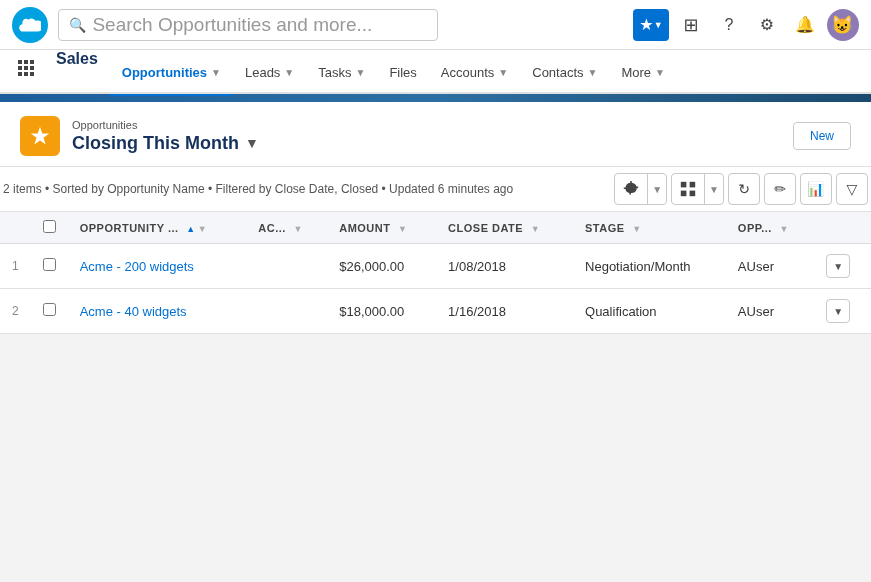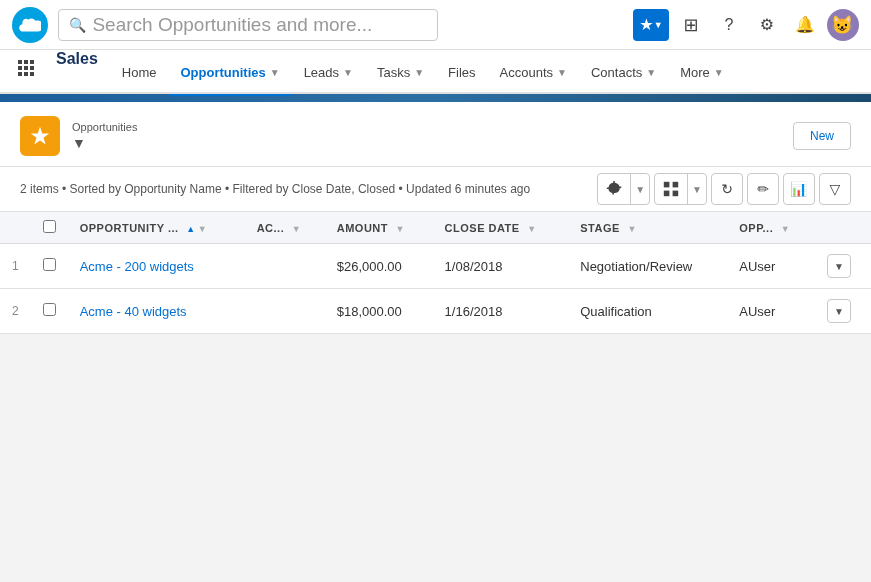--- a/index.html
+++ b/index.html
@@ -160,21 +160,21 @@
       padding: 6px 16px;
       font-size: 12px;
       color: #0070d2;
       cursor: pointer;
       font-weight: 500;
     }
 
     
     .list-toolbar {
       background: #fff;
-      padding: 6px 20px;
+      padding: 6px 3px;
       border-bottom: 1px solid #e0e0e0;
       display: flex;
       align-items: center;
       justify-content: space-between;
     }
     .list-info {
       font-size: 12px;
       color: #555;
     }
     .toolbar-actions {
@@ -304,23 +304,20 @@
       <rect x="0" y="6" width="4" height="4"></rect>
         <rect x="6" y="6" width="4" height="4"></rect>
         <rect x="12" y="6" width="4" height="4"></rect>
       <rect x="0" y="12" width="4" height="4"></rect>
         <rect x="6" y="12" width="4" height="4"></rect>
         <rect x="12" y="12" width="4" height="4"></rect>
     </svg>
   </div>
   <div class="app-name">Sales</div>
   <div class="nav-items">
-    <div class="nav-item">
-      <span>Home</span>
-    </div>
     <div class="nav-item active">
       <span>Opportunities</span>
       <span class="chevron">▼</span>
     </div>
     <div class="nav-item">
       <span>Leads</span>
       <span class="chevron">▼</span>
     </div>
     <div class="nav-item">
       <span>Tasks</span>
@@ -350,20 +347,21 @@
 
   <div class="list-header">
     <div class="list-header-icon">
       <svg viewBox="0 0 24 24" xmlns="http://www.w3.org/2000/svg">
         <path d="M12 2l2.4 7.4H22l-6.2 4.5 2.4 7.4L12 17l-6.2 4.3 2.4-7.4L2 9.4h7.6z" fill="white"></path>
       </svg>
     </div>
     <div class="list-header-text">
       <div class="list-header-sub">Opportunities</div>
       <div class="list-header-title">
+        <span>Closing This Month</span>
         <span class="chevron">▼</span>
       </div>
     </div>
     <button class="new-btn">New</button>
   </div>
 
   <div class="list-toolbar">
     <div class="list-info">2 items • Sorted by Opportunity Name • Filtered by Close Date, Closed • Updated 6 minutes ago</div>
     <div class="toolbar-actions">
       <div class="toolbar-btn-with-arrow">
@@ -443,21 +441,21 @@
       <td class="row-num">1</td>
       <td class="checkbox-col checkbox-cell">
         <input type="checkbox" style="">
       </td>
       <td class="link-cell">
         <a href="#">Acme - 200 widgets</a>
       </td>
       <td></td>
       <td>$26,000.00</td>
       <td>1/08/2018</td>
-      <td>Negotiation/Review</td>
+      <td>Negotiation/Month</td>
       <td>AUser</td>
       <td class="dropdown-cell">
         <button class="dropdown-btn">▼</button>
       </td>
     </tr>
           <tr>
       <td class="row-num">2</td>
       <td class="checkbox-col checkbox-cell">
         <input type="checkbox" style="">
       </td>

